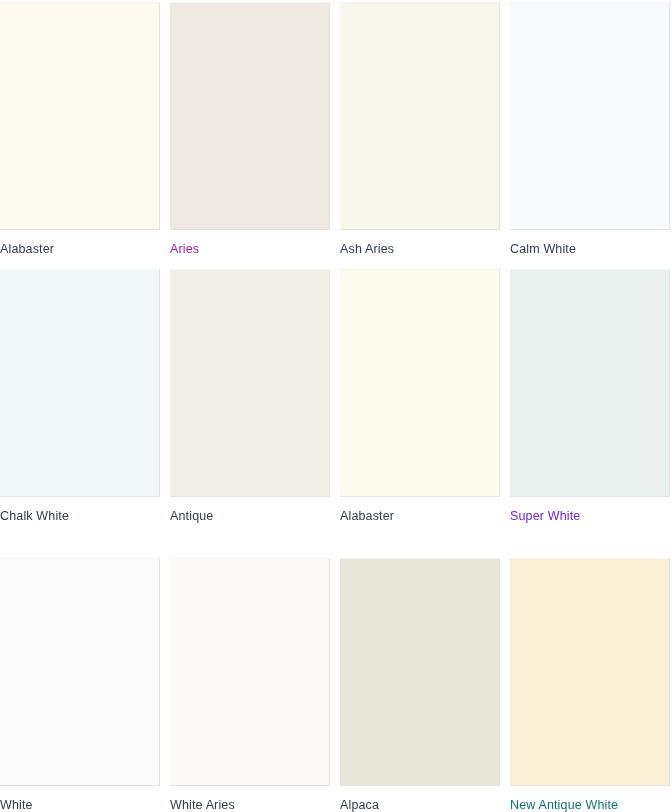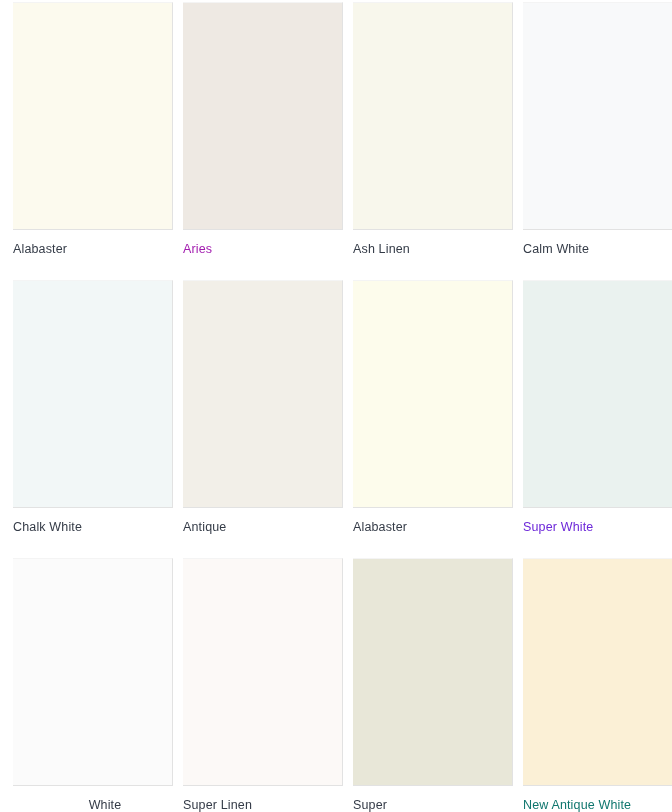--- a/index.html
+++ b/index.html
@@ -20,21 +20,20 @@
     position: relative;
     width: 672px;
     height: 812px;
     box-sizing: border-box;
   }
 
   
   .swatch-cell {
     position: absolute;
     width: 184px;
-    margin-left: 13px;
   }
 
   .swatch-chip {
     width: 160px;
     height: 228px;
     box-sizing: border-box;
     border-right: 1px solid #e2e2e2;
     border-bottom: 1px solid #e2e2e2;
     border-top: 1px solid #f4f4f4;
     background-color: #ffffff;
@@ -51,41 +50,41 @@
   }
 
   
   .col-0 { left: 0px; }
   .col-1 { left: 170px; }
   .col-2 { left: 340px; }
   .col-3 { left: 510px; }
 
   
   .row-0 { top: 2px; }
-  .row-1 { top: 280px; }
+  .row-1 { top: 269px; }
   .row-2 { top: 558px; }
 </style>
 </head>
 <body style="background-color: rgb(255, 255, 255);">
 
 <div id="swatch-grid">
 
   <div class="swatch-cell col-0 row-0">
     <div class="swatch-chip" style="background-color: rgb(252, 250, 238); border-right-color: rgb(226, 226, 226); border-bottom-color: rgb(226, 226, 226);"></div>
     <span class="swatch-label" style="color: rgb(52, 59, 71);">Alabaster</span>
   </div>
 
   <div class="swatch-cell col-1 row-0">
     <div class="swatch-chip" style="background-color: rgb(238, 233, 227); border-right-color: rgb(226, 226, 226); border-bottom-color: rgb(226, 226, 226);"></div>
     <span class="swatch-label" style="color: #a21caf;">Aries</span>
   </div>
 
   <div class="swatch-cell col-2 row-0">
     <div class="swatch-chip" style="background-color: rgb(248, 247, 236); border-right-color: rgb(226, 226, 226); border-bottom-color: rgb(226, 226, 226);"></div>
-    <span class="swatch-label" style="color: rgb(52, 59, 71);">Ash Linen</span>
+    <span class="swatch-label" style="color: rgb(52, 59, 71);">Ash Aries</span>
   </div>
 
   <div class="swatch-cell col-3 row-0">
     <div class="swatch-chip" style="background-color: rgb(248, 249, 250); border-right-color: rgb(226, 226, 226); border-bottom-color: rgb(226, 226, 226);"></div>
     <span class="swatch-label" style="color: rgb(52, 59, 71);">Calm White</span>
   </div>
 
   <div class="swatch-cell col-0 row-1">
     <div class="swatch-chip" style="background-color: rgb(242, 247, 247); border-right-color: rgb(226, 226, 226); border-bottom-color: rgb(226, 226, 226);"></div>
     <span class="swatch-label" style="color: rgb(52, 59, 71);">Chalk White</span>
@@ -101,31 +100,31 @@
     <span class="swatch-label" style="color: rgb(52, 59, 71);">Alabaster</span>
   </div>
 
   <div class="swatch-cell col-3 row-1">
     <div class="swatch-chip" style="background-color: rgb(234, 242, 239); border-right-color: rgb(226, 226, 226); border-bottom-color: rgb(226, 226, 226);"></div>
     <span class="swatch-label" style="color: #6d28d9;">Super White</span>
   </div>
 
   <div class="swatch-cell col-0 row-2">
     <div class="swatch-chip" style="background-color: rgb(251, 251, 251); border-right-color: rgb(226, 226, 226); border-bottom-color: rgb(226, 226, 226);"></div>
-    <span class="swatch-label" style="color: rgb(52, 59, 71); text-align: center;">White</span>
+    <span class="swatch-label" style="color: rgb(52, 59, 71);">White</span>
   </div>
 
   <div class="swatch-cell col-1 row-2">
     <div class="swatch-chip" style="background-color: rgb(252, 249, 247); border-right-color: rgb(226, 226, 226); border-bottom-color: rgb(226, 226, 226);"></div>
-    <span class="swatch-label" style="color: rgb(52, 59, 71);">Super Linen</span>
+    <span class="swatch-label" style="color: rgb(52, 59, 71);">White Aries</span>
   </div>
 
   <div class="swatch-cell col-2 row-2">
     <div class="swatch-chip" style="background-color: rgb(232, 231, 216); border-right-color: rgb(226, 226, 226); border-bottom-color: rgb(226, 226, 226);"></div>
-    <span class="swatch-label" style="color: rgb(52, 59, 71);">Super</span>
+    <span class="swatch-label" style="color: rgb(52, 59, 71);">Alpaca</span>
   </div>
 
   <div class="swatch-cell col-3 row-2">
     <div class="swatch-chip" style="background-color: rgb(251, 240, 214); border-right-color: rgb(226, 226, 226); border-bottom-color: rgb(226, 226, 226);"></div>
     <span class="swatch-label" style="color: #0f766e;">New Antique White</span>
   </div>
 
 </div>
 
 </body></html>

